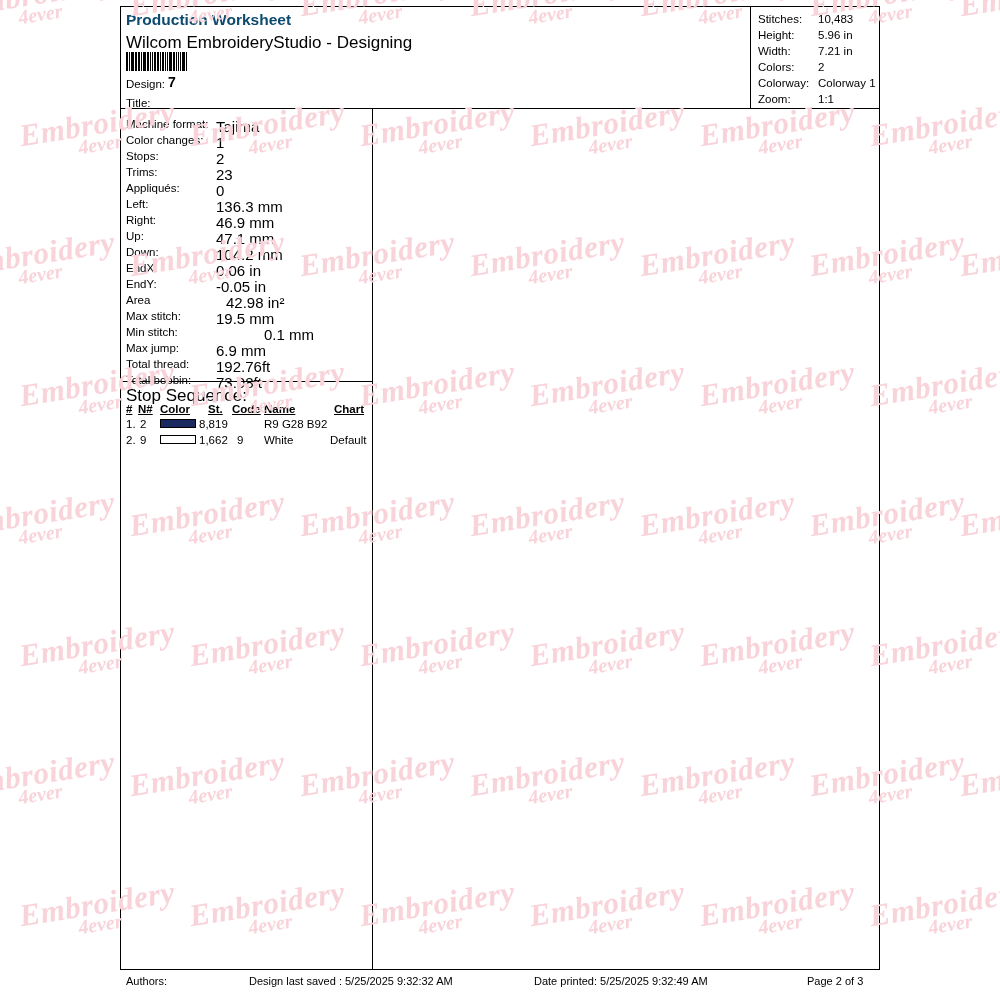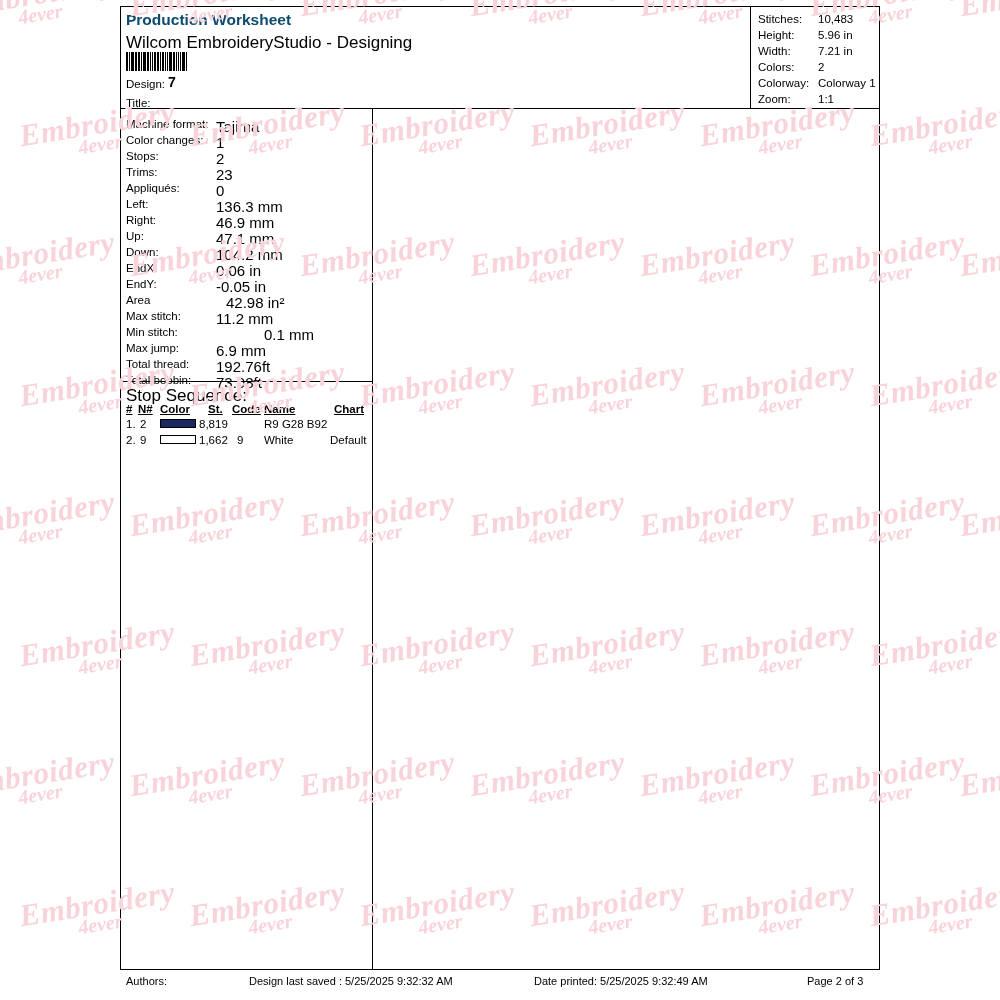--- a/index.html
+++ b/index.html
@@ -204,21 +204,21 @@
   <div class="stat-key" style="top:262px;">EndX:</div>
   <div class="stat-val" style="top:262px;">0.06 in</div>
 
   <div class="stat-key" style="top:278px;">EndY:</div>
   <div class="stat-val" style="top:278px;">-0.05 in</div>
 
   <div class="stat-key" style="top:294px;">Area</div>
   <div class="stat-val" style="top:294px; left:226px;">42.98 in²</div>
 
   <div class="stat-key" style="top:310px;">Max stitch:</div>
-  <div class="stat-val" style="top:310px;">11.2 mm</div>
+  <div class="stat-val" style="top:310px;">19.5 mm</div>
 
   <div class="stat-key" style="top:326px;">Min stitch:</div>
   <div class="stat-val" style="top:326px;margin-left:48px;">0.1 mm</div>
 
   <div class="stat-key" style="top:342px;">Max jump:</div>
   <div class="stat-val" style="top:342px;">6.9 mm</div>
 
   <div class="stat-key" style="top:358px;">Total thread:</div>
   <div class="stat-val" style="top:358px;">192.76ft</div>
 

